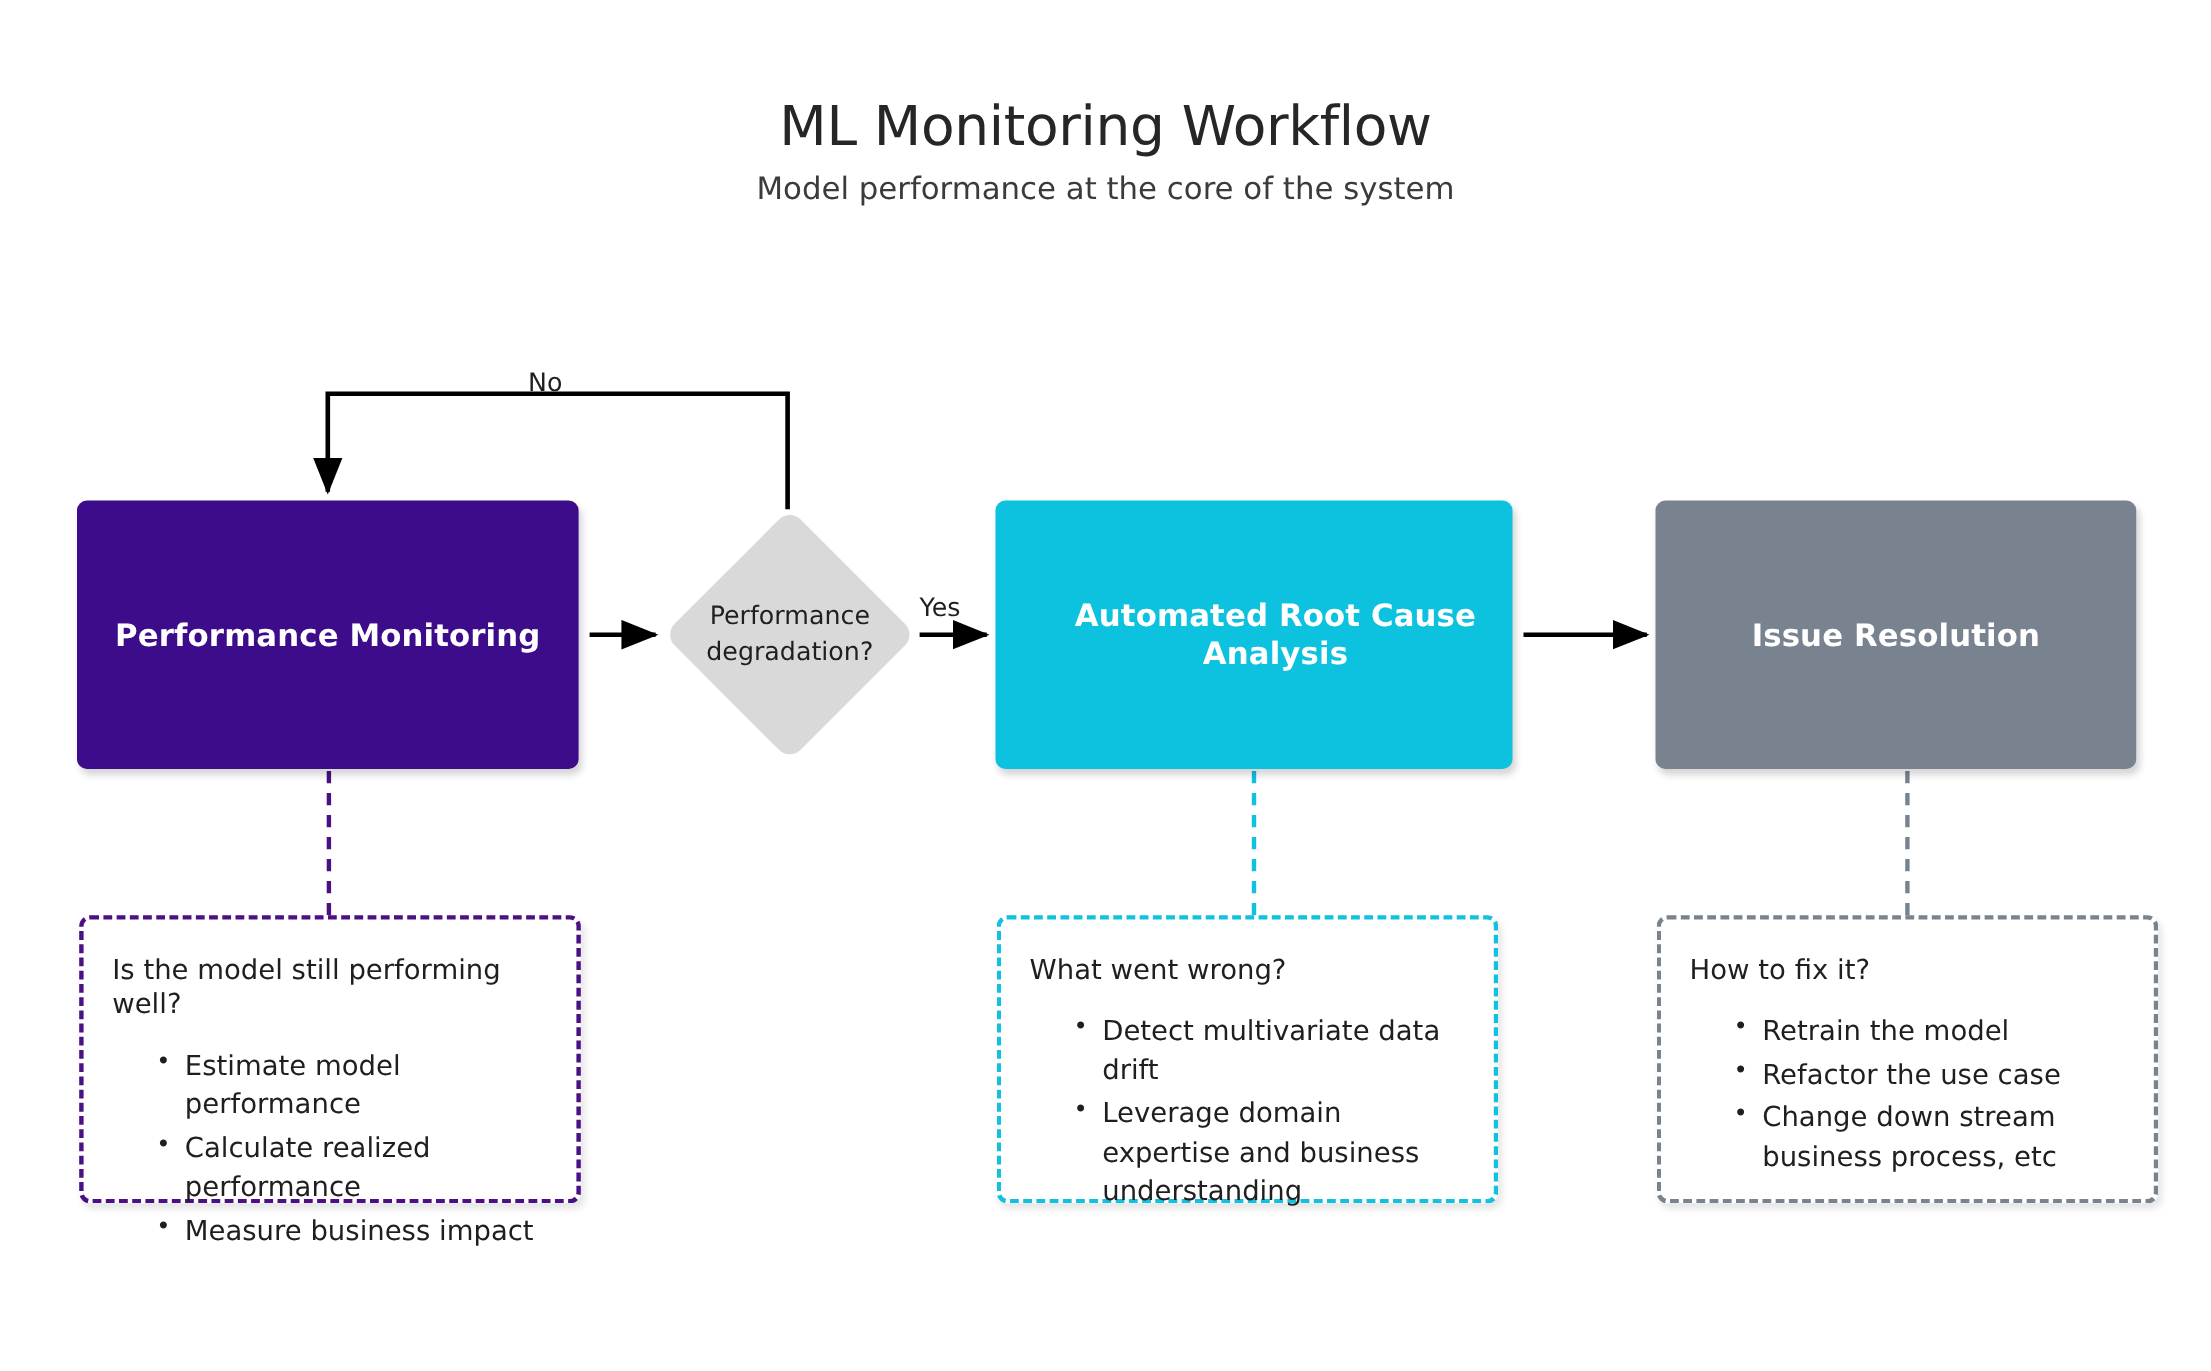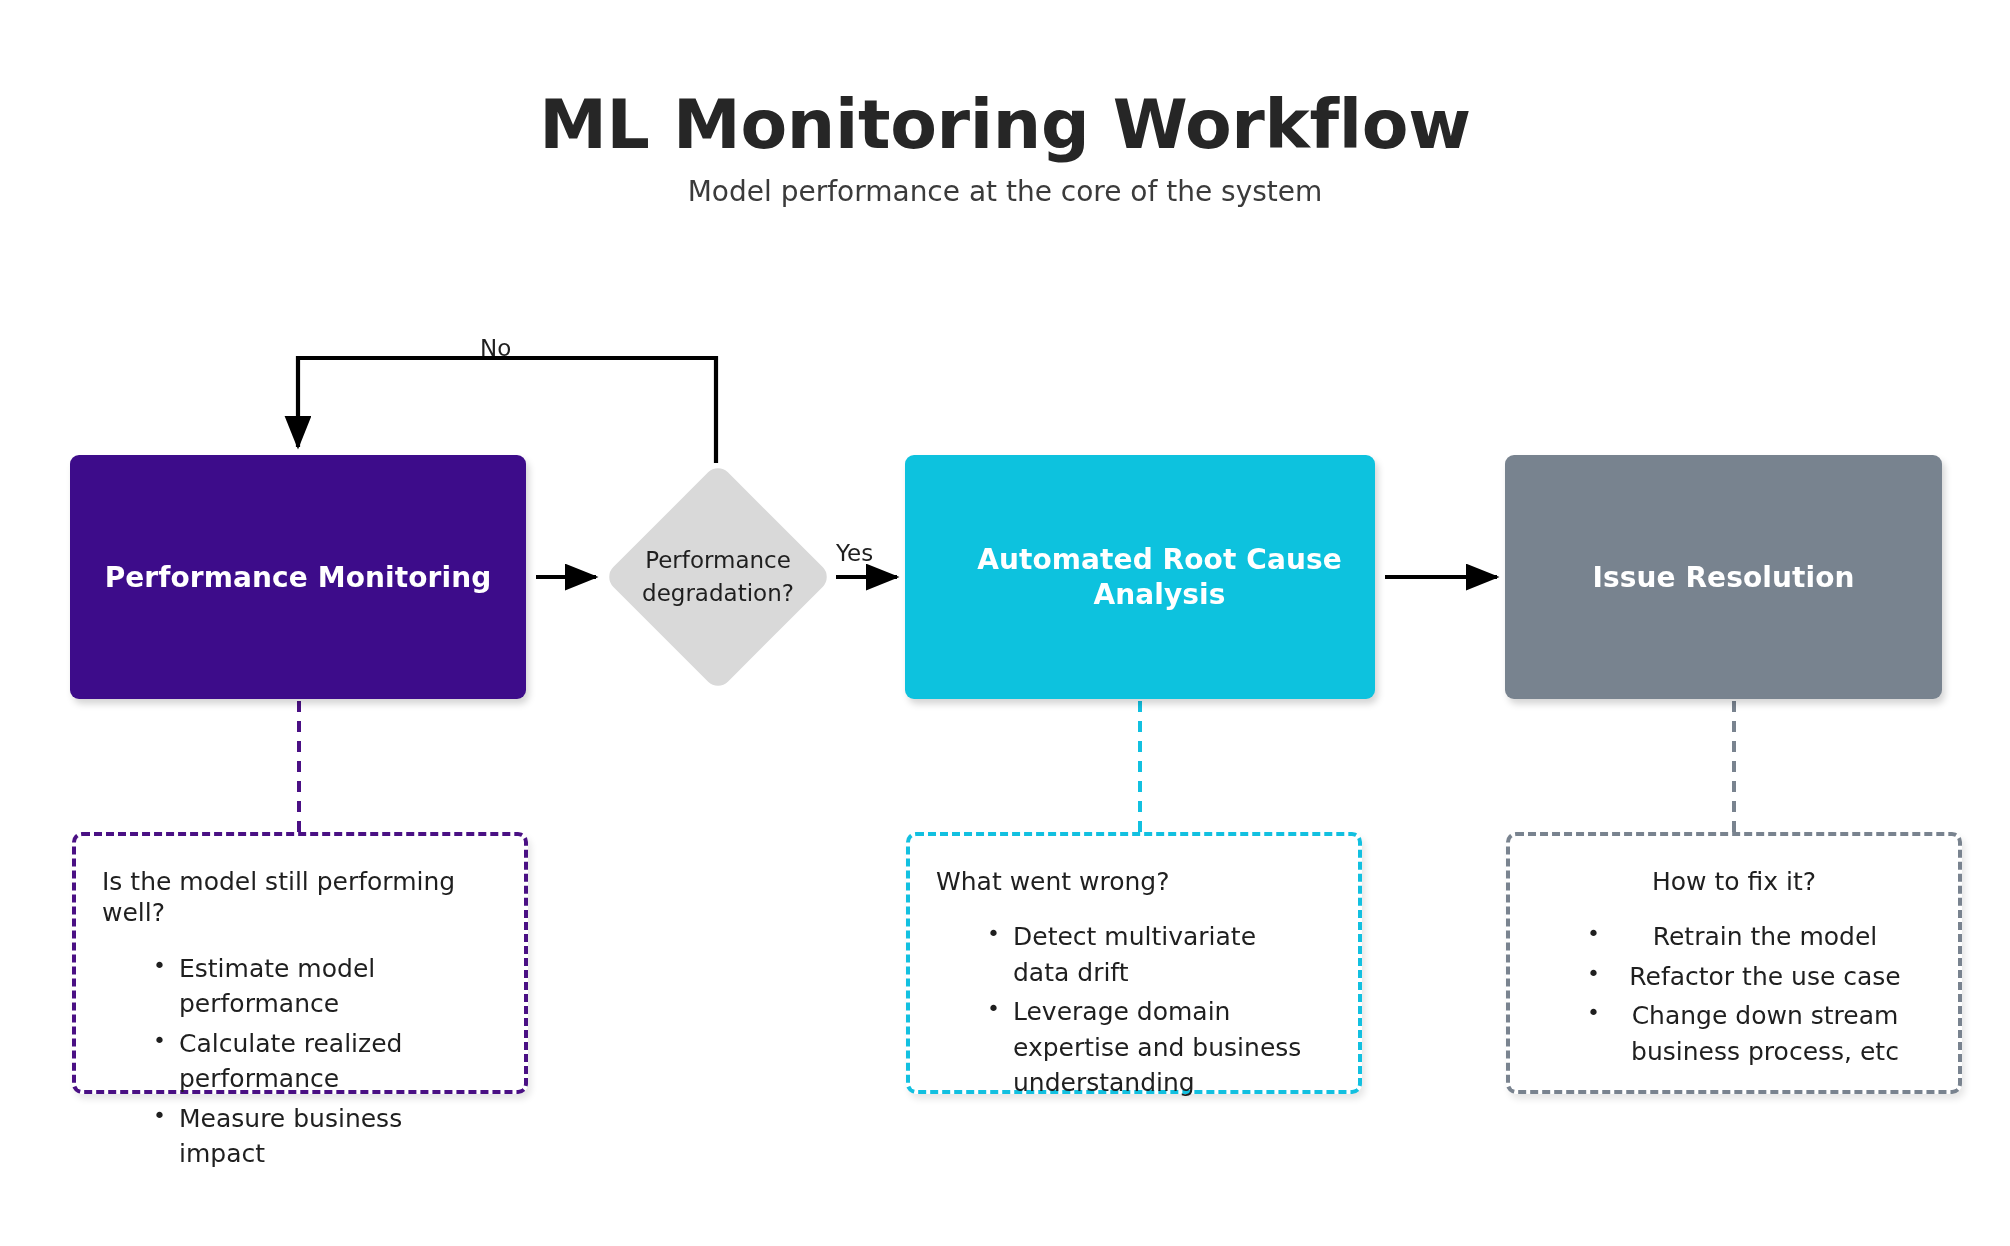--- a/index.html
+++ b/index.html
@@ -22,22 +22,22 @@
 
   
   #header {
     position: absolute;
     left: 0;
     top: 88px;
     width: 2010px;
     text-align: center;
   }
   #page-title {
-    font-size: 68px;
-    font-weight: 700;
+    font-size: 50px;
+    font-weight: 400;
     line-height: 1.1;
     letter-spacing: -0.3px;
     color: #262626;
     font-family: "DejaVu Sans", "Liberation Sans", sans-serif;
   }
   #page-subtitle {
     margin-top: 12px;
     font-size: 28px;
     font-weight: 400;
     color: #3b3b3b;
@@ -115,21 +115,21 @@
     padding: 30px 26px 22px 26px;
   }
   .detail-heading {
     font-size: 25px;
     line-height: 1.25;
     color: #1f1f1f;
     margin-bottom: 22px;
   }
   .detail-list {
     list-style: none;
-    margin: 15px;
+    margin: 4px;
     padding: 0 0 0 36px;
   }
   .detail-list li {
     position: relative;
     font-size: 25px;
     line-height: 1.42;
     color: #1f1f1f;
     padding-left: 26px;
     margin-bottom: 4px;
   }
@@ -146,21 +146,20 @@
     left: 72px;  top: 832px;  width: 456px;  height: 262px;
     border-color: #4a1084;
   }
   #detail-root-cause {
     left: 906px; top: 832px;  width: 456px;  height: 262px;
     border-color: #12c0e0;
   }
   #detail-issue {
     left: 1506px; top: 832px; width: 456px;  height: 262px;
     border-color: #79838f;
-    text-align: center;
   }
   #detail-performance .detail-heading { }
 
   
   #connectors {
     position: absolute;
     left: 0; top: 0;
     width: 2010px;
     height: 1246px;
     pointer-events: none;

